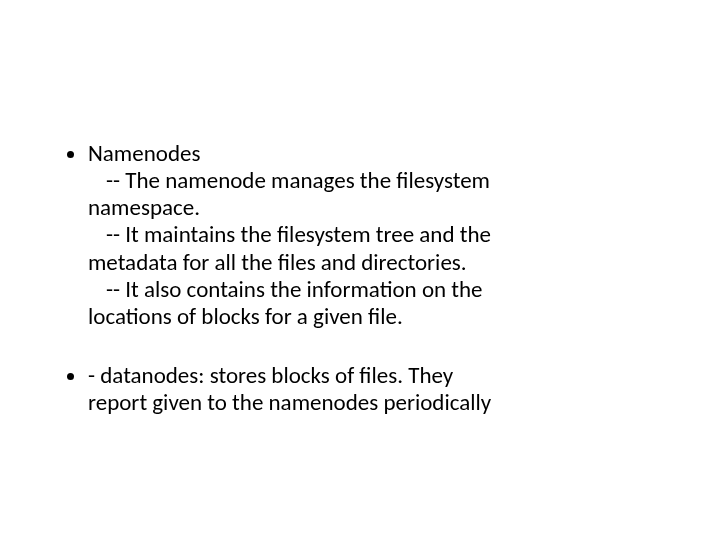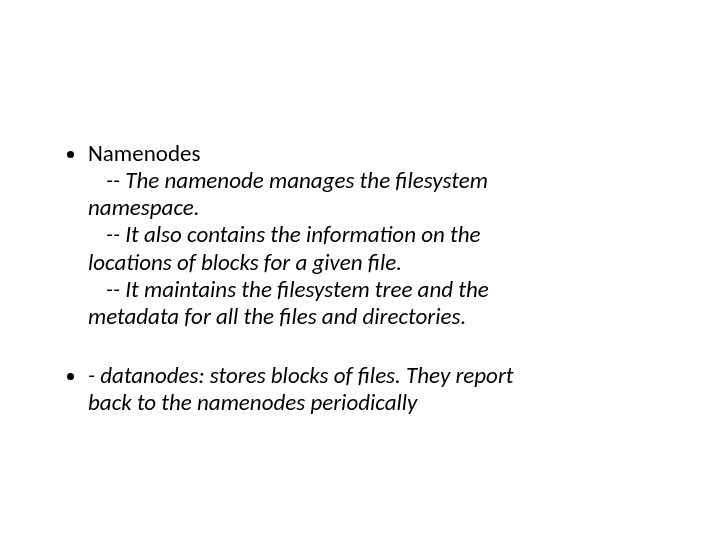--- a/index.html
+++ b/index.html
@@ -32,40 +32,39 @@
   }
   .bullet-head {
     display: inline;
   }
   .sub {
     display: block;
     padding-left: 0;
   }
   .sub-line {
     display: block;
-    font-style: italic;
   }
   .indent {
     text-indent: 18px;
   }
 </style>
 </head>
 <body>
 
 <div class="slide">
   <div class="content">
     <ul class="top">
       <li>
         <span class="bullet-head">Namenodes</span>
         <span class="sub">
           <span class="sub-line indent">-- The namenode manages the filesystem namespace.</span>
+          <span class="sub-line indent">-- It maintains the filesystem tree and the metadata for all the files and directories.</span>
           <span class="sub-line indent">-- It also contains the information on the locations of blocks for a given file.</span>
-          <span class="sub-line indent">-- It maintains the filesystem tree and the metadata for all the files and directories.</span>
         </span>
       </li>
       <li>
         <span class="sub">
-          <span class="sub-line">- datanodes: stores blocks of files.  They report back to the namenodes periodically</span>
+          <span class="sub-line">- datanodes: stores blocks of files.  They report given to the namenodes periodically</span>
         </span>
       </li>
     </ul>
   </div>
 </div>
 
 </body></html>

